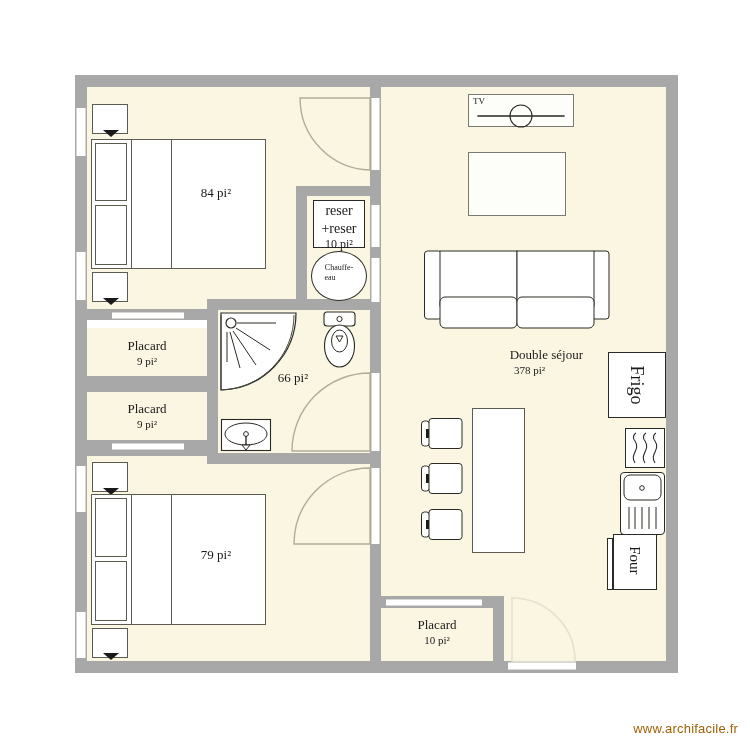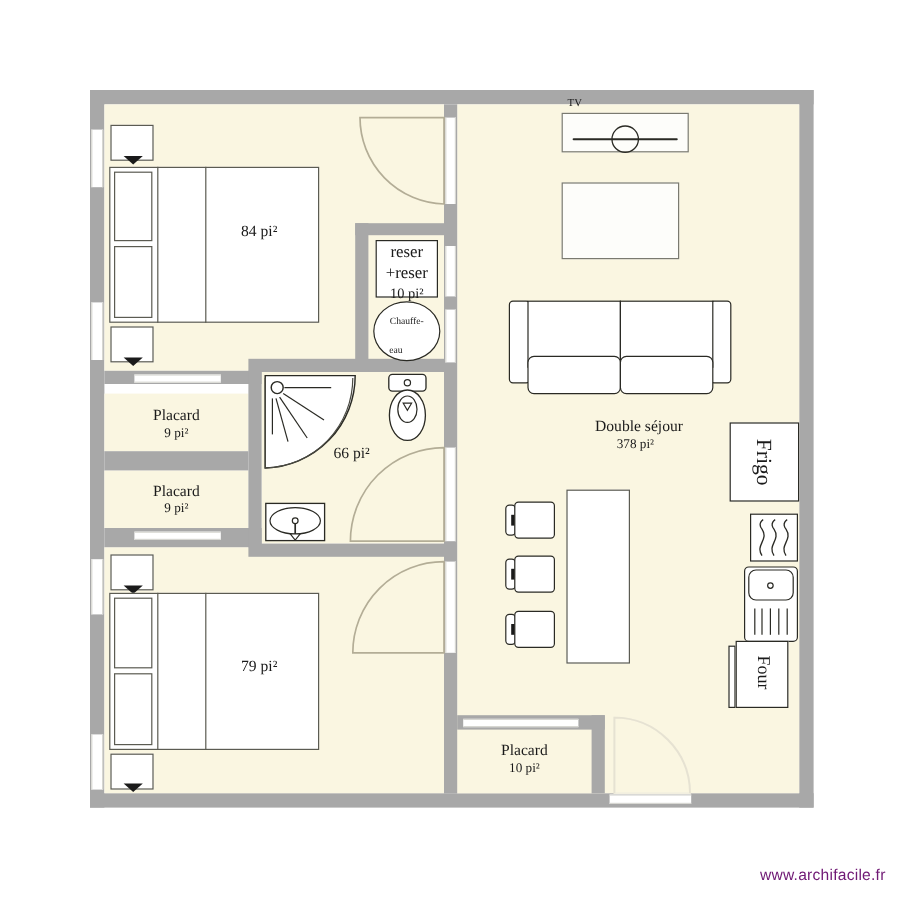--- a/index.html
+++ b/index.html
@@ -47,21 +47,21 @@
   .vert-label {
     transform-origin: center center;
     transform: rotate(90deg);
   }
 
   .watermark {
     position: absolute;
     right: 12px;
     bottom: 14px;
     font-size: 13px;
-    color: #701a75;
+    color: #a16207;
     font-family: "Liberation Sans", sans-serif;
     letter-spacing: 0.2px;
   }
 
   
   .window-h {
     background: #ffffff;
     border-top: 1px solid #d7d7d2;
     border-bottom: 1px solid #d7d7d2;
   }
@@ -165,21 +165,21 @@
     <polygon points="3,1 19,1 11,8" fill="#1a1a1a"></polygon>
   </svg>
 
   <div class="abs" style="left:313px; top:200px; width:52px; height:48px; border:1px solid #2a2a24; background:#ffffff;"></div>
   <div class="label label-serif" style="left:308px; top:203px; width:62px; font-size:14px;">reser</div>
   <div class="label label-serif" style="left:308px; top:221px; width:62px; font-size:14px;">+reser</div>
   <div class="label small-label" style="left:309px; top:238px; width:60px; font-size:12px;">10 pi²</div>
 
   <div class="abs" style="left:311px; top:251px; width:56px; height:50px; border:1px solid #2a2a24; border-radius:50%; background:#ffffff;"></div>
   <div class="label tiny-label" style="left:311px; top:264px; width:56px;">Chauffe-</div>
-  <div class="label tiny-label" style="left:311px; top:288px; width:38px;">eau</div>
+  <div class="label tiny-label" style="left:311px; top:274px; width:38px;">eau</div>
 
   <svg class="abs" style="left:218px; top:310px; width:80px; height:84px;">
     <path d="M 3,3 L 3,80 A 77,77 0 0 0 78,3 Z" fill="#ffffff" stroke="#2a2a24" stroke-width="1.2"></path>
     <path d="M 3,5 L 3,80 A 75,75 0 0 0 76,5" fill="none" stroke="#4a4a42" stroke-width="1"></path>
     <circle cx="13" cy="13" r="5" fill="#ffffff" stroke="#2a2a24" stroke-width="1.2"></circle>
     <line x1="19" y1="13" x2="58" y2="13" stroke="#2a2a24" stroke-width="1"></line>
     <line x1="18" y1="18" x2="52" y2="40" stroke="#2a2a24" stroke-width="1"></line>
     <line x1="15" y1="21" x2="38" y2="55" stroke="#2a2a24" stroke-width="1"></line>
     <line x1="12" y1="22" x2="22" y2="58" stroke="#2a2a24" stroke-width="1"></line>
     <line x1="9" y1="22" x2="9" y2="52" stroke="#2a2a24" stroke-width="1"></line>
@@ -224,34 +224,34 @@
   <div class="abs white-box" style="left:92px; top:628px; width:36px; height:30px;"></div>
   <svg class="abs" style="left:100px; top:652px; width:22px; height:10px;">
     <polygon points="3,1 19,1 11,8" fill="#1a1a1a"></polygon>
   </svg>
 
   <div class="abs thin-box" style="left:468px; top:94px; width:106px; height:33px;"></div>
   <svg class="abs" style="left:468px; top:94px; width:106px; height:33px;">
     <line x1="10" y1="22" x2="96" y2="22" stroke="#2a2a24" stroke-width="1.6" stroke-linecap="round"></line>
     <circle cx="53" cy="22" r="11" fill="none" stroke="#2a2a24" stroke-width="1.1"></circle>
   </svg>
-  <div class="label label-serif" style="left:473px; top:80px; width:24px; font-size:9px; text-align:left;">TV</div>
+  <div class="label label-serif" style="left:473px; top:96px; width:24px; font-size:9px; text-align:left;">TV</div>
 
   <div class="abs thin-box" style="left:468px; top:152px; width:98px; height:64px;"></div>
 
   <svg class="abs" style="left:424px; top:250px; width:186px; height:80px;">
     <rect x="0.5" y="1" width="17" height="68" rx="3" fill="#ffffff" stroke="#2a2a24" stroke-width="1"></rect>
     <rect x="168" y="1" width="17" height="68" rx="3" fill="#ffffff" stroke="#2a2a24" stroke-width="1"></rect>
     <rect x="16" y="1" width="77" height="55" fill="#ffffff" stroke="#2a2a24" stroke-width="1"></rect>
     <rect x="93" y="1" width="77" height="55" fill="#ffffff" stroke="#2a2a24" stroke-width="1"></rect>
     <rect x="16" y="47" width="77" height="31" rx="5" fill="#ffffff" stroke="#2a2a24" stroke-width="1"></rect>
     <rect x="93" y="47" width="77" height="31" rx="5" fill="#ffffff" stroke="#2a2a24" stroke-width="1"></rect>
   </svg>
 
-  <div class="label room-label" style="left:465px; top:348px; width:135px;">Double séjour</div>
+  <div class="label room-label" style="left:448px; top:348px; width:135px;text-align:right;">Double séjour</div>
   <div class="label small-label" style="left:462px; top:364px; width:135px;">378 pi²</div>
 
   <div class="abs white-box" style="left:472px; top:408px; width:53px; height:145px;"></div>
 
   <svg class="abs" style="left:421px; top:418px; width:42px; height:32px;">
     <rect x="0.5" y="3" width="8" height="25" rx="3" fill="#ffffff" stroke="#2a2a24" stroke-width="1"></rect>
     <rect x="5" y="11" width="3" height="9" fill="#1a1a1a"></rect>
     <rect x="8" y="0.5" width="33" height="30" rx="3" fill="#ffffff" stroke="#2a2a24" stroke-width="1"></rect>
   </svg>
   <svg class="abs" style="left:421px; top:463px; width:42px; height:32px;">

